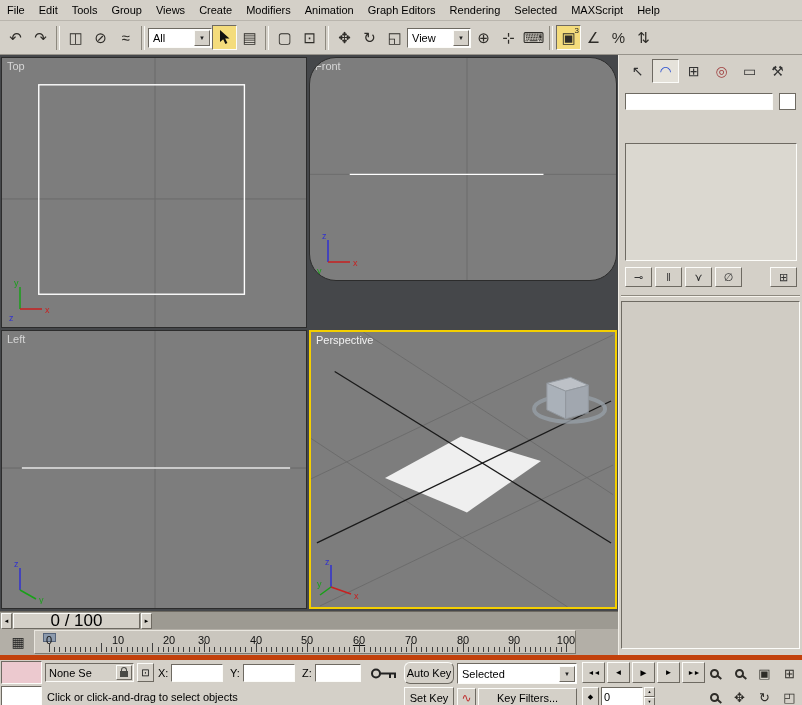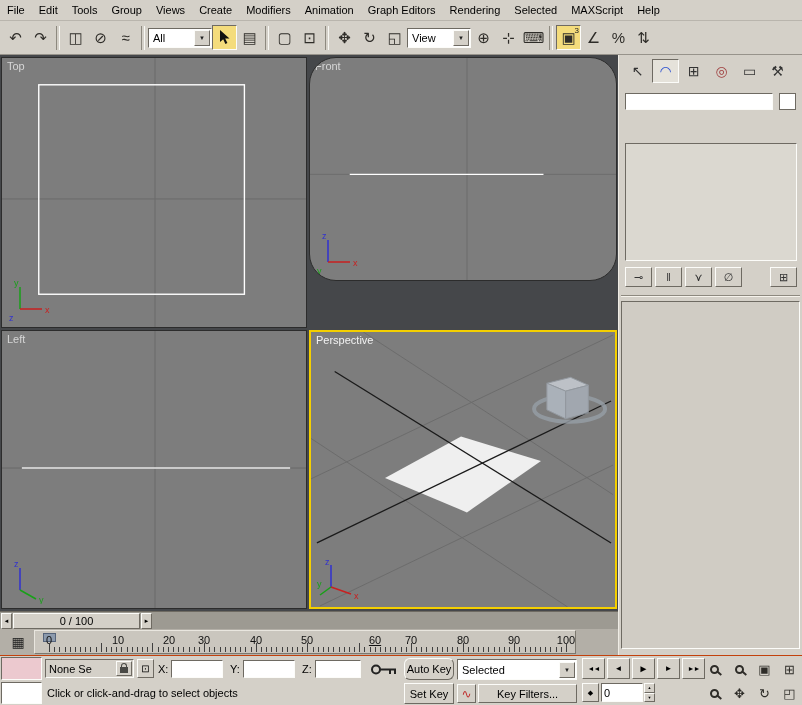--- a/index.html
+++ b/index.html
@@ -34,21 +34,21 @@
   .ruler { position:absolute; left:34px; top:1px; width:542px; height:24px; background:#cac6be; border:1px solid; border-color:#e9e6df #7c786f #7c786f #e9e6df; }
   .tick-num { position:absolute; top:3px; transform:translateX(-50%); font-size:11px; color:#111; }
   .ticks { position:absolute; bottom:1px; left:14px; width:518px; height:5px; background-image:repeating-linear-gradient(90deg,#3f3f3f 0 1px,transparent 1px 5.17px); }
   .ticks-major { position:absolute; bottom:1px; left:14px; width:519px; height:9px; background-image:repeating-linear-gradient(90deg,#3f3f3f 0 1px,transparent 1px 51.7px); }
 
   .cmd { position:absolute; left:618px; top:55px; width:184px; height:600px; background:#d4d0c8; border-left:1px solid #efece5; }
   .tab { width:27px; height:24px; display:flex; align-items:center; justify-content:center; font-size:14px; color:#333; }
   .tab.active { background:#e5e2da; border:1px solid; border-color:#6e6a62 #fcfcf9 #fcfcf9 #6e6a62; }
   .sbtn { width:27px; height:20px; display:flex; align-items:center; justify-content:center; font-size:11px; color:#333; background:#d4d0c8; border:1px solid; border-color:#fcfcf9 #6e6a62 #6e6a62 #fcfcf9; }
 
-  .status { position:absolute; left:0; top:655px; width:802px; height:50px; background:#d4d0c8; border-top:1px solid #c2410c; }
+  .status { position:absolute; left:0; top:655px; width:802px; height:50px; background:#d4d0c8; border-top:5px solid #c2410c; }
   .btn { background:#d4d0c8; border:1px solid; border-color:#fcfcf9 #6e6a62 #6e6a62 #fcfcf9; display:flex; align-items:center; justify-content:center; }
   .field { background:#fff; border:1px solid; border-color:#6e6a62 #fcfcf9 #fcfcf9 #6e6a62; font-family:"Liberation Sans",sans-serif; font-size:11px; padding:0 2px; }
   input.field { outline:none; }
   .navbtn { width:23px; height:22px; display:flex; align-items:center; justify-content:center; font-size:13px; color:#2e2c28; }
   .mag { width:9px; height:9px; border:2px solid #2e2c28; border-radius:50%; position:relative; display:inline-block; }
   .mag:after { content:""; position:absolute; width:6px; height:2px; background:#2e2c28; right:-5px; bottom:-2px; transform:rotate(40deg); }
   .lockicon { width:8px; height:6px; background:#4a4a46; position:relative; display:inline-block; margin-top:3px; }
   .lockicon:before { content:""; position:absolute; top:-4px; left:1px; width:4px; height:4px; border:1px solid #4a4a46; border-bottom:none; border-radius:3px 3px 0 0; }
 </style>
 </head>
@@ -222,41 +222,41 @@
         <text x="37" y="42" fill="#c82020" font-size="9">x</text>
         <text x="0" y="30" fill="#18a018" font-size="9">y</text>
       </svg>
     </div>
   </div>
 
   <div class="ts-row">
     <div class="ts-btn btn ctr" style="left:1px;width:11px;">
         <span style="font-size:6px;">◄</span>
       </div>
-    <div class="ts-btn btn ctr" style="left:13px;width:127px;font-size:11px;">
+    <div class="ts-btn btn ctr" style="left:13px;width:127px;font-size:17px;">
         <span>0 / 100</span>
       </div>
     <div class="ts-btn btn ctr" style="left:141px;width:11px;">
         <span style="font-size:6px;">►</span>
       </div>
   </div>
 
   <div class="ruler-row">
     <div class="ctr" style="position:absolute;left:6px;top:3px;width:24px;height:20px;font-size:14px;color:#222;">
         <span>▦</span>
       </div>
     <div class="ruler">
       <div style="position:absolute;left:8px;top:2px;width:13px;height:9px;background:#8c9aad;border:1px solid #55637a;"></div>
       <span class="tick-num" style="left:14px;">0</span>
       <span class="tick-num" style="left:83px;">10</span>
       <span class="tick-num" style="left:117px;margin-left:17px;">20</span>
       <span class="tick-num" style="left:169px;">30</span>
       <span class="tick-num" style="left:221px;">40</span>
       <span class="tick-num" style="left:272px;">50</span>
-      <span class="tick-num" style="left:340px;text-decoration:underline;">60</span>
+      <span class="tick-num" style="left:324px;text-decoration:underline;">60</span>
       <span class="tick-num" style="left:376px;">70</span>
       <span class="tick-num" style="left:428px;">80</span>
       <span class="tick-num" style="left:479px;">90</span>
       <span class="tick-num" style="left:531px;">100</span>
       <div class="ticks"></div>
       <div class="ticks-major"></div>
     </div>
   </div>
 
   <div class="cmd">

